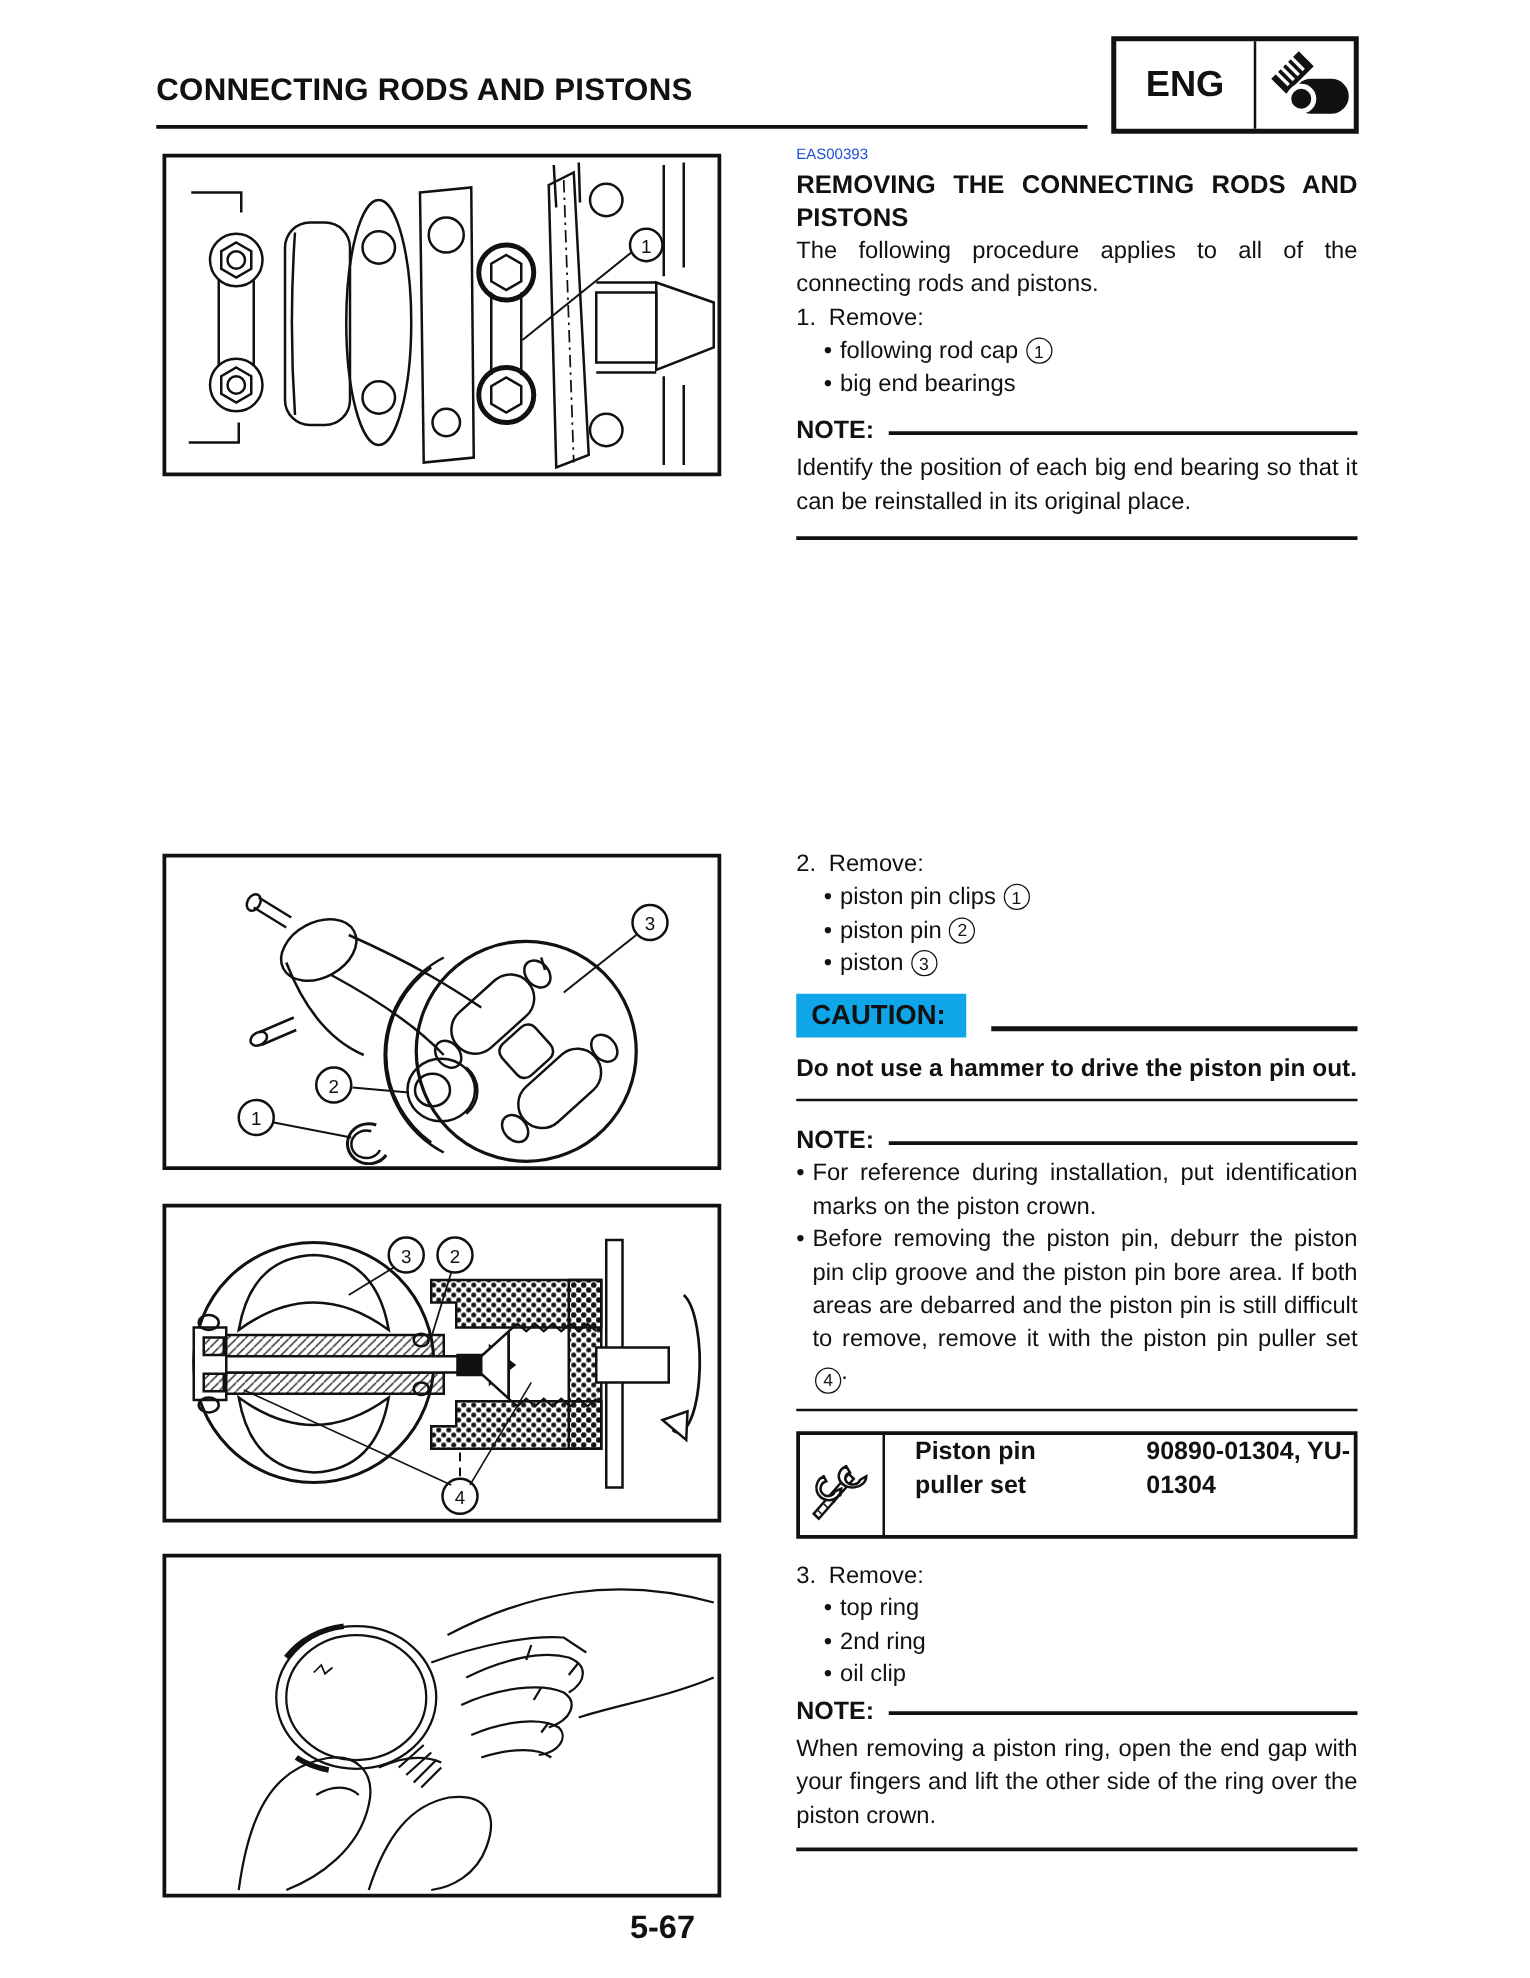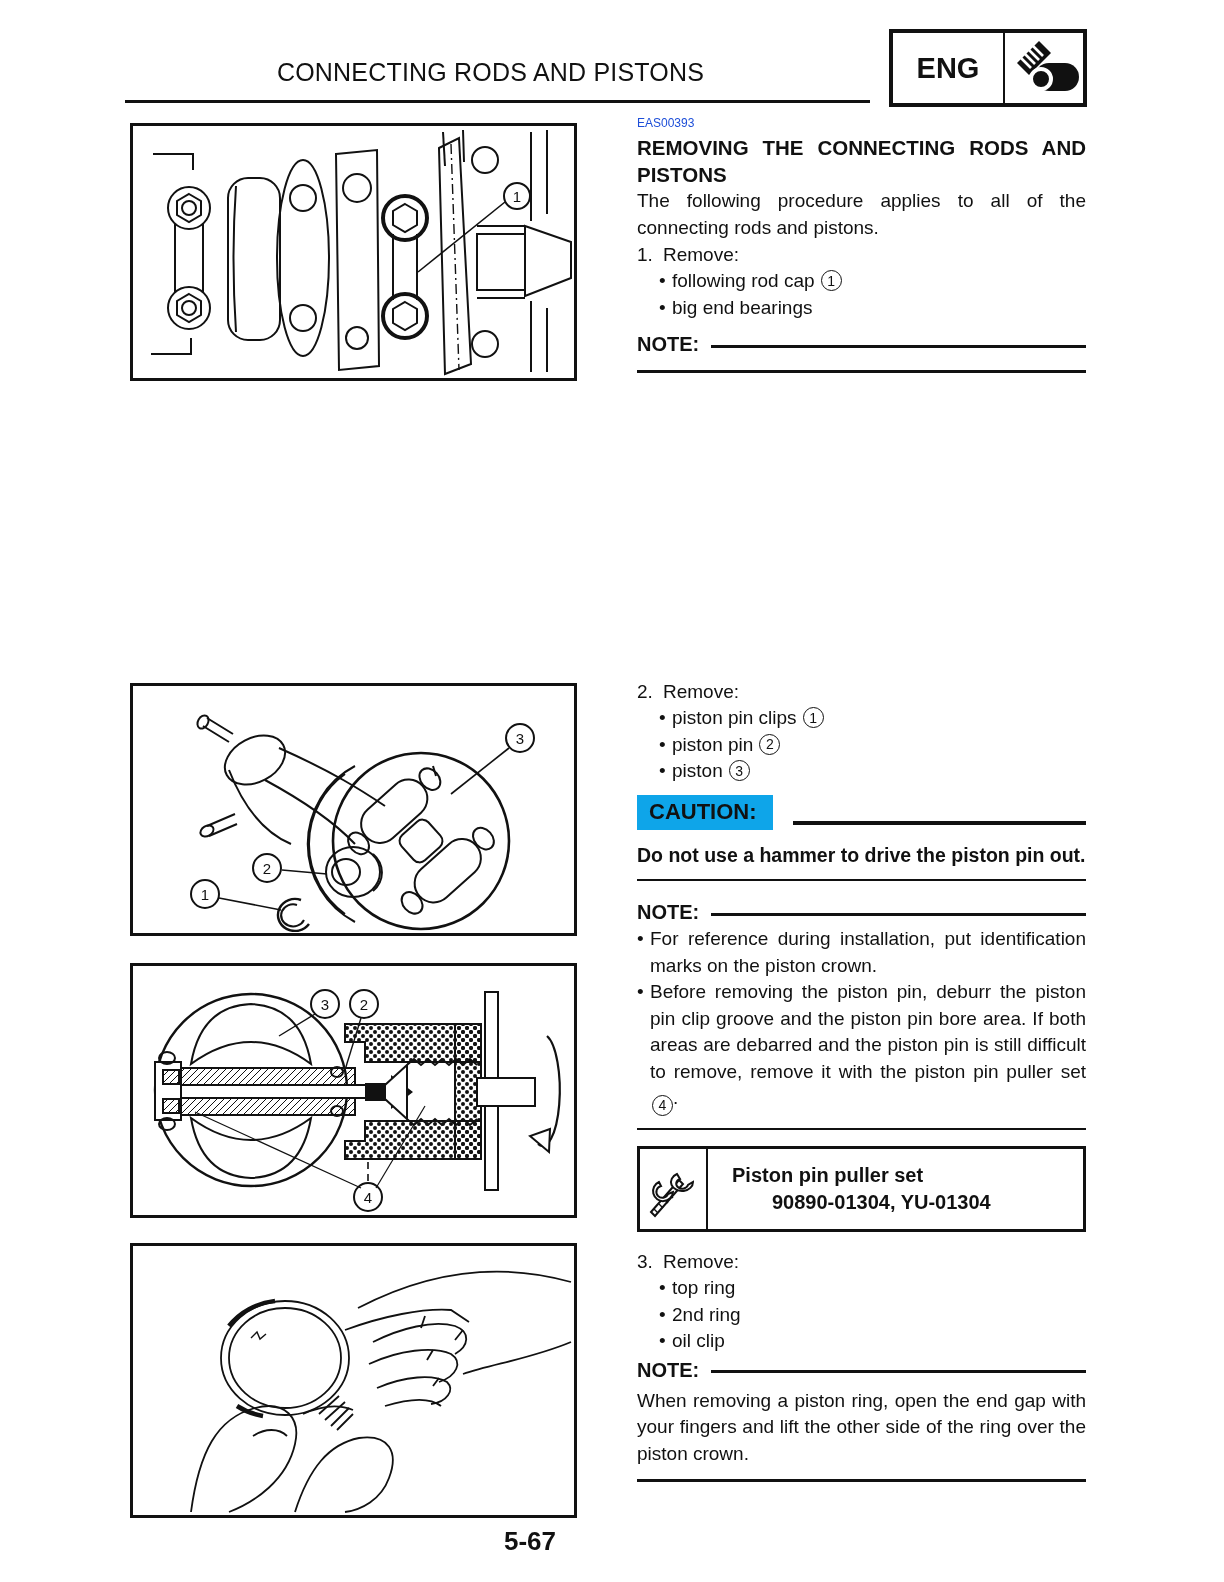--- a/index.html
+++ b/index.html
@@ -1,21 +1,21 @@
 <!DOCTYPE html>
 <html><head>
 <meta charset="utf-8">
 <style>
   * { margin:0; padding:0; box-sizing:border-box; }
   html,body { width:1224px; height:1582px; background:#ffffff; color:#111;
     font-family:"Liberation Sans", sans-serif; position:relative; overflow:hidden; }
 
   
   .hdr-title { position:absolute; left:125px; top:58px; width:745px;
-    text-align:center; padding-right:14px; font-size:25px; font-weight:normal;
+    text-align:left; padding-right:14px; font-size:25px; font-weight:bold;
     letter-spacing:0.2px; }
   .hdr-rule { position:absolute; left:125px; top:100px; width:745px; height:3px;
     background:#111; }
   .eng-box { position:absolute; left:889px; top:29px; width:198px; height:78px;
     border:4px solid #111; display:flex; background:#fff; }
   .eng-cell-label { width:114px; display:flex; align-items:center; justify-content:center;
     font-size:29px; font-weight:bold; border-right:2px solid #111; }
   .eng-cell-icon { flex:1; display:flex; align-items:center; justify-content:center; }
 
   
@@ -50,21 +50,21 @@
   .caution-label { background:#0ea5e9; font-size:22px; font-weight:bold;
     padding:4px 16px 5px 12px; }
   .caution-row .lead { flex:1; height:3.5px; background:#111; margin-left:20px;
     align-self:flex-end; margin-bottom:5px; }
   .bold-para { font-size:19.5px; font-weight:bold; line-height:27px; text-align:justify; }
 
   
   .toolbox { border:3px solid #111; display:flex; height:86px; }
   .tool-icon-cell { width:68px; border-right:2.5px solid #111; display:flex;
     align-items:center; justify-content:center; }
-  .tool-text-cell { flex:1; display:flex; flex-direction:column; justify-content:center;
+  .tool-text-cell { flex:1; display:flex; flex-direction:row; justify-content:center;
     padding-left:24px; font-size:20px; font-weight:bold; line-height:27px; }
   .tool-nums { padding-left:40px; }
 
   .page-num { position:absolute; left:0; top:1526px; width:1060px; text-align:center;
     font-size:26px; font-weight:bold; }
 
   .mt10{margin-top:10px}.mt12{margin-top:12px}.mt14{margin-top:14px}
   .mt16{margin-top:16px}.mt20{margin-top:20px}
 </style>
 </head>
@@ -299,20 +299,21 @@
     </div>
     <div class="bullet">
       <span class="dot">•</span>
       <span>big end bearings</span>
     </div>
   </div>
   <div class="note-row mt12">
     <span class="note-label">NOTE:</span>
     <span class="lead"></span>
   </div>
+  <div class="para" style="margin-top:6px">Identify the position of each big end bearing so that it can be reinstalled in its original place.</div>
   <div class="rule-full mt14"></div>
 </div>
 
 <div class="colB">
   <div class="step-head">
     <span class="num">2.</span><span>Remove:</span>
   </div>
   <div class="bullets">
     <div class="bullet">
       <span class="dot">•</span>

